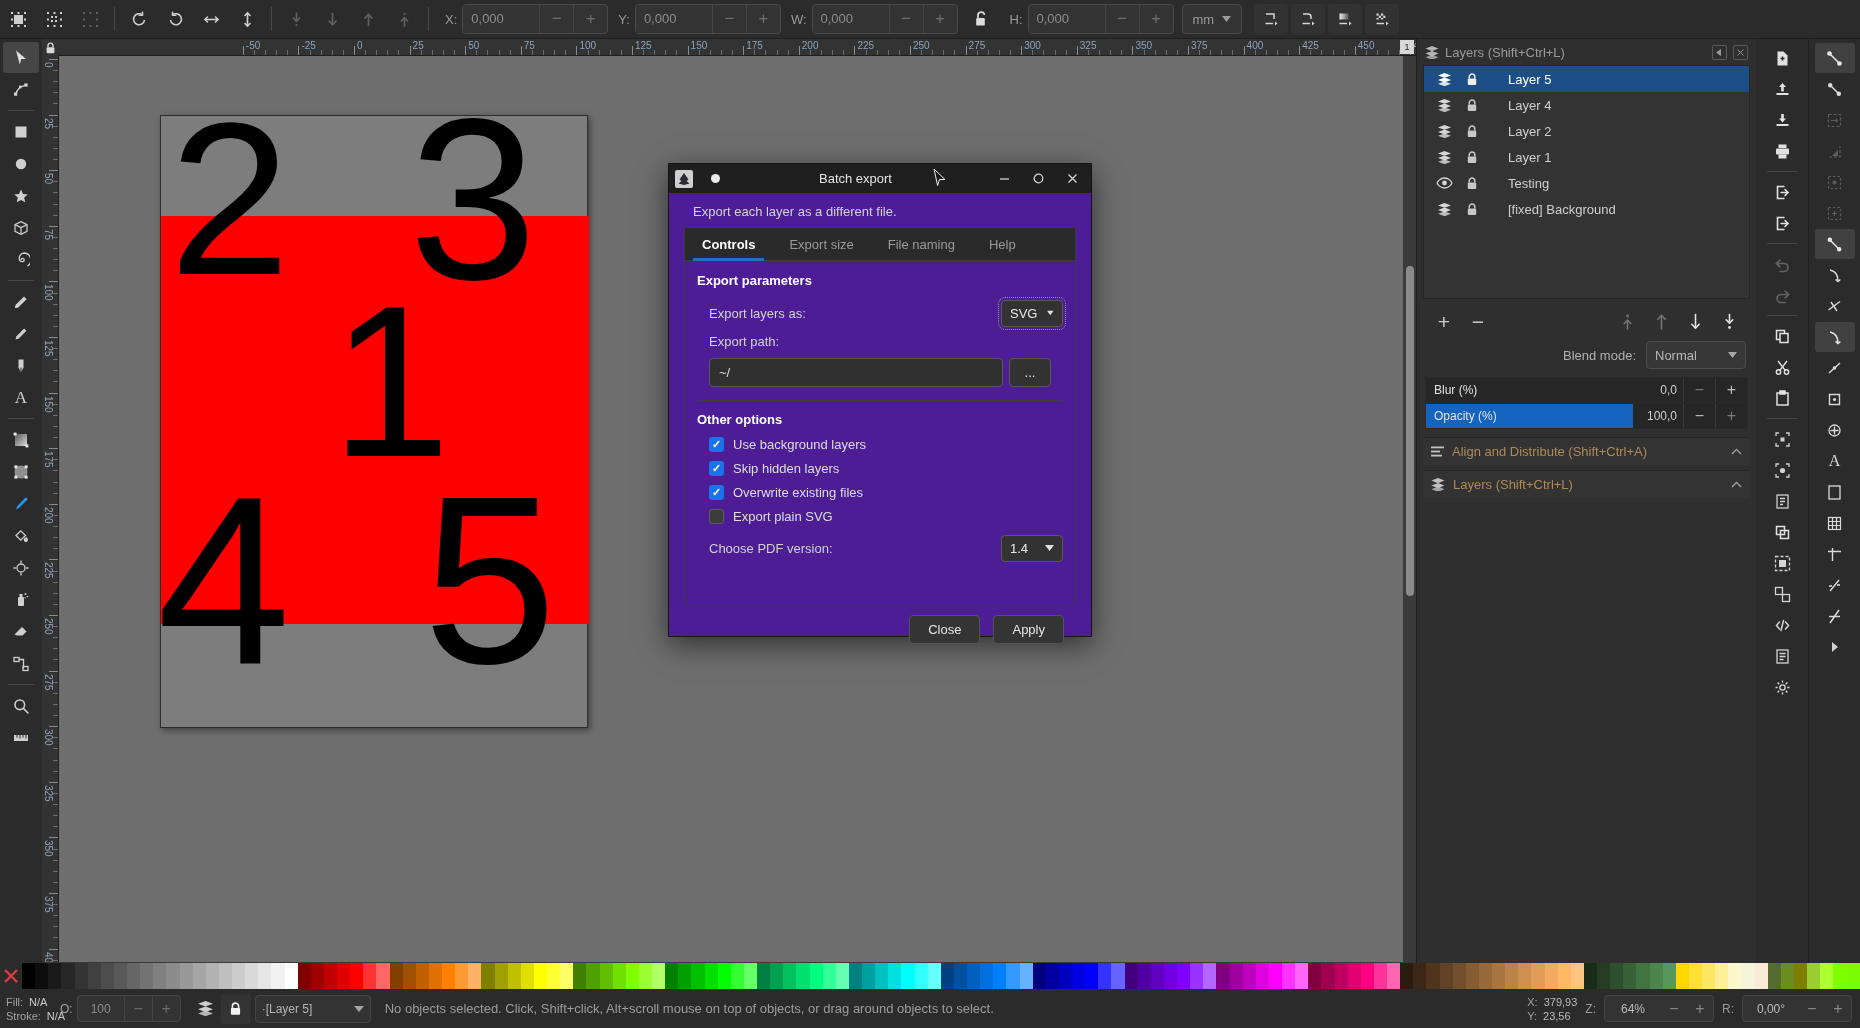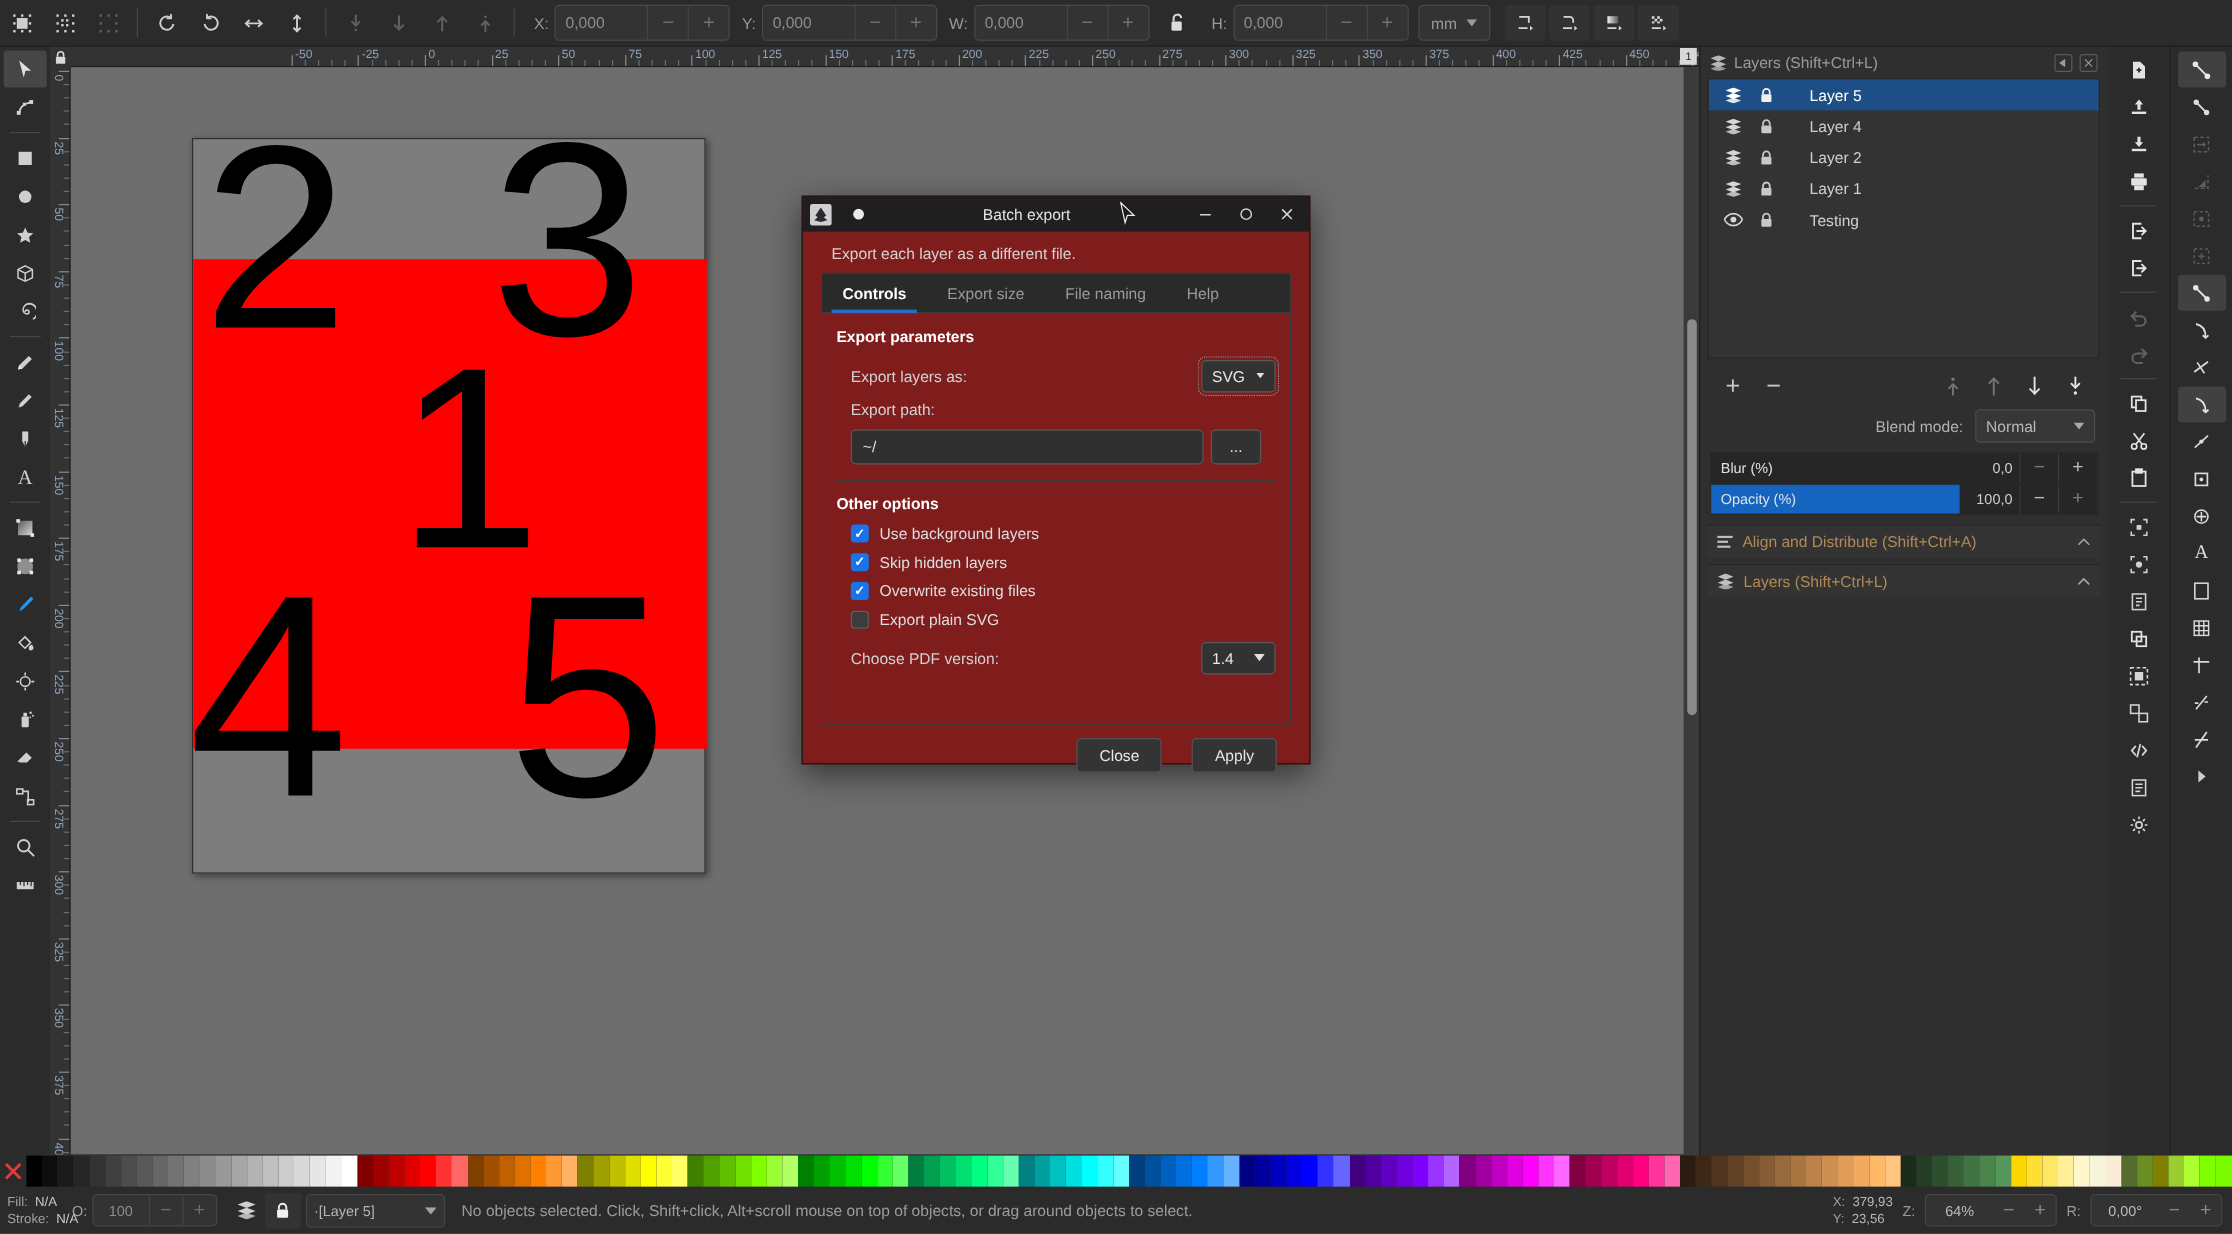--- a/index.html
+++ b/index.html
@@ -218,21 +218,21 @@
   .cb {
     width:40px; height:30px; display:flex; align-items:center; justify-content:center; color:#d2d2d2; border-radius:3px;
   }
   .cb.dim { opacity:.33; }
   .cb.active { background:#414141; }
   .cb-sep { width:30px; height:1px; background:#454545; margin:4px 0;}
 
   
   .dialog {
     position:absolute; left:668px; top:163px; width:424px; height:474px;
-    background:#7f1d1d; border:1px solid #161616;
+    background:#4c1d95; border:1px solid #161616;
     box-shadow:0 8px 26px rgba(0,0,0,.55);
   }
   .dlg-title {
     height:29px; background:#1f1f1f; display:flex; align-items:center; padding:0 6px; gap:8px;
   }
   .dlg-appicon {
     width:18px; height:18px; background:#cfcfcf; border-radius:2px;
     display:flex; align-items:center;justify-content:center;
   }
   .dlg-dot { width:9px;height:9px;border-radius:50%;background:#eaeaea; margin-left:10px;}
@@ -275,21 +275,21 @@
     color:#e3e3e3; font-size:13px; display:flex;align-items:center;justify-content:center;
   }
   .hr { height:1px; background:#3d3d3d; margin:13px 0 11px; }
   .cbrow { display:flex; align-items:center; gap:9px; margin:0 0 9px 12px; }
   .cbx {
     width:15px; height:15px; border-radius:3px; display:flex;align-items:center;justify-content:center;
     background:#1a73e8; color:#fff; font-size:11px; font-weight:bold;
   }
   .cbx.off { background:#3c3c3c; border:1px solid #5d5d5d; color:transparent; }
   .cbrow .txt { color:#dedede; font-size:13px; }
-  .dlg-footer { display:flex; justify-content:flex-end; gap:25px; padding:11px 12px 0 12px;}
+  .dlg-footer { display:flex; justify-content:flex-end; gap:13px; padding:11px 12px 0 12px;}
   .dlgbtn {
     min-width:70px; height:29px; border:1px solid #545454; border-radius:4px; background:#343434;
     color:#e6e6e6; font-size:13px; display:flex; align-items:center; justify-content:center; padding:0 18px;
   }
   .cursor-arrow { position:absolute; left:933px; top:168px; }
   svg { display:block; }
 </style>
 </head>
 <body>
 
@@ -1090,20 +1090,38 @@
               <circle cx="8.5" cy="6" r="2.4" fill="#d6d6d6"></circle>
             </svg>
           </span>
         <span class="ic">
             <svg width="12" height="13" viewBox="0 0 12 13">
               <path d="M3.2 5.6V3.9a2.8 2.8 0 0 1 5.6 0v1.7" fill="none" stroke="#c8c8c8" stroke-width="1.5"></path>
               <rect x="1.8" y="5.6" width="8.4" height="6.4" rx="1" fill="#c8c8c8"></rect>
             </svg>
           </span>
         <span class="nm">Testing</span>
+      </div>
+      <div class="layerrow">
+        <span class="ic">
+            <svg width="15" height="13" viewBox="0 0 15 13">
+              <g fill="#d6d6d6">
+                <path d="M7.5 0 14 2.4 7.5 4.8 1 2.4z"></path>
+                <path d="M7.5 4.6 14 7 7.5 9.4 1 7z"></path>
+                <path d="M7.5 8.4 14 10.8 7.5 13.2 1 10.8z" opacity=".85"></path>
+              </g>
+            </svg>
+          </span>
+        <span class="ic">
+            <svg width="12" height="13" viewBox="0 0 12 13">
+              <path d="M3.2 5.6V3.9a2.8 2.8 0 0 1 5.6 0v1.7" fill="none" stroke="#c8c8c8" stroke-width="1.5"></path>
+              <rect x="1.8" y="5.6" width="8.4" height="6.4" rx="1" fill="#c8c8c8"></rect>
+            </svg>
+          </span>
+        <span class="nm">[fixed] Background</span>
       </div>
     </div>
 
     <div class="layer-tools">
       <div class="lt-btn" style="font-size:21px;line-height:1;">+</div>
       <div class="lt-btn" style="font-size:21px;line-height:1;">−</div>
       <div style="flex:1"></div>
       <div class="lt-btn dim">
         <svg width="17" height="19" viewBox="0 0 17 19" stroke="#c8c8c8" stroke-width="1.6" fill="none" stroke-linecap="round">
             <path d="M8.5 17V8.5"></path>

